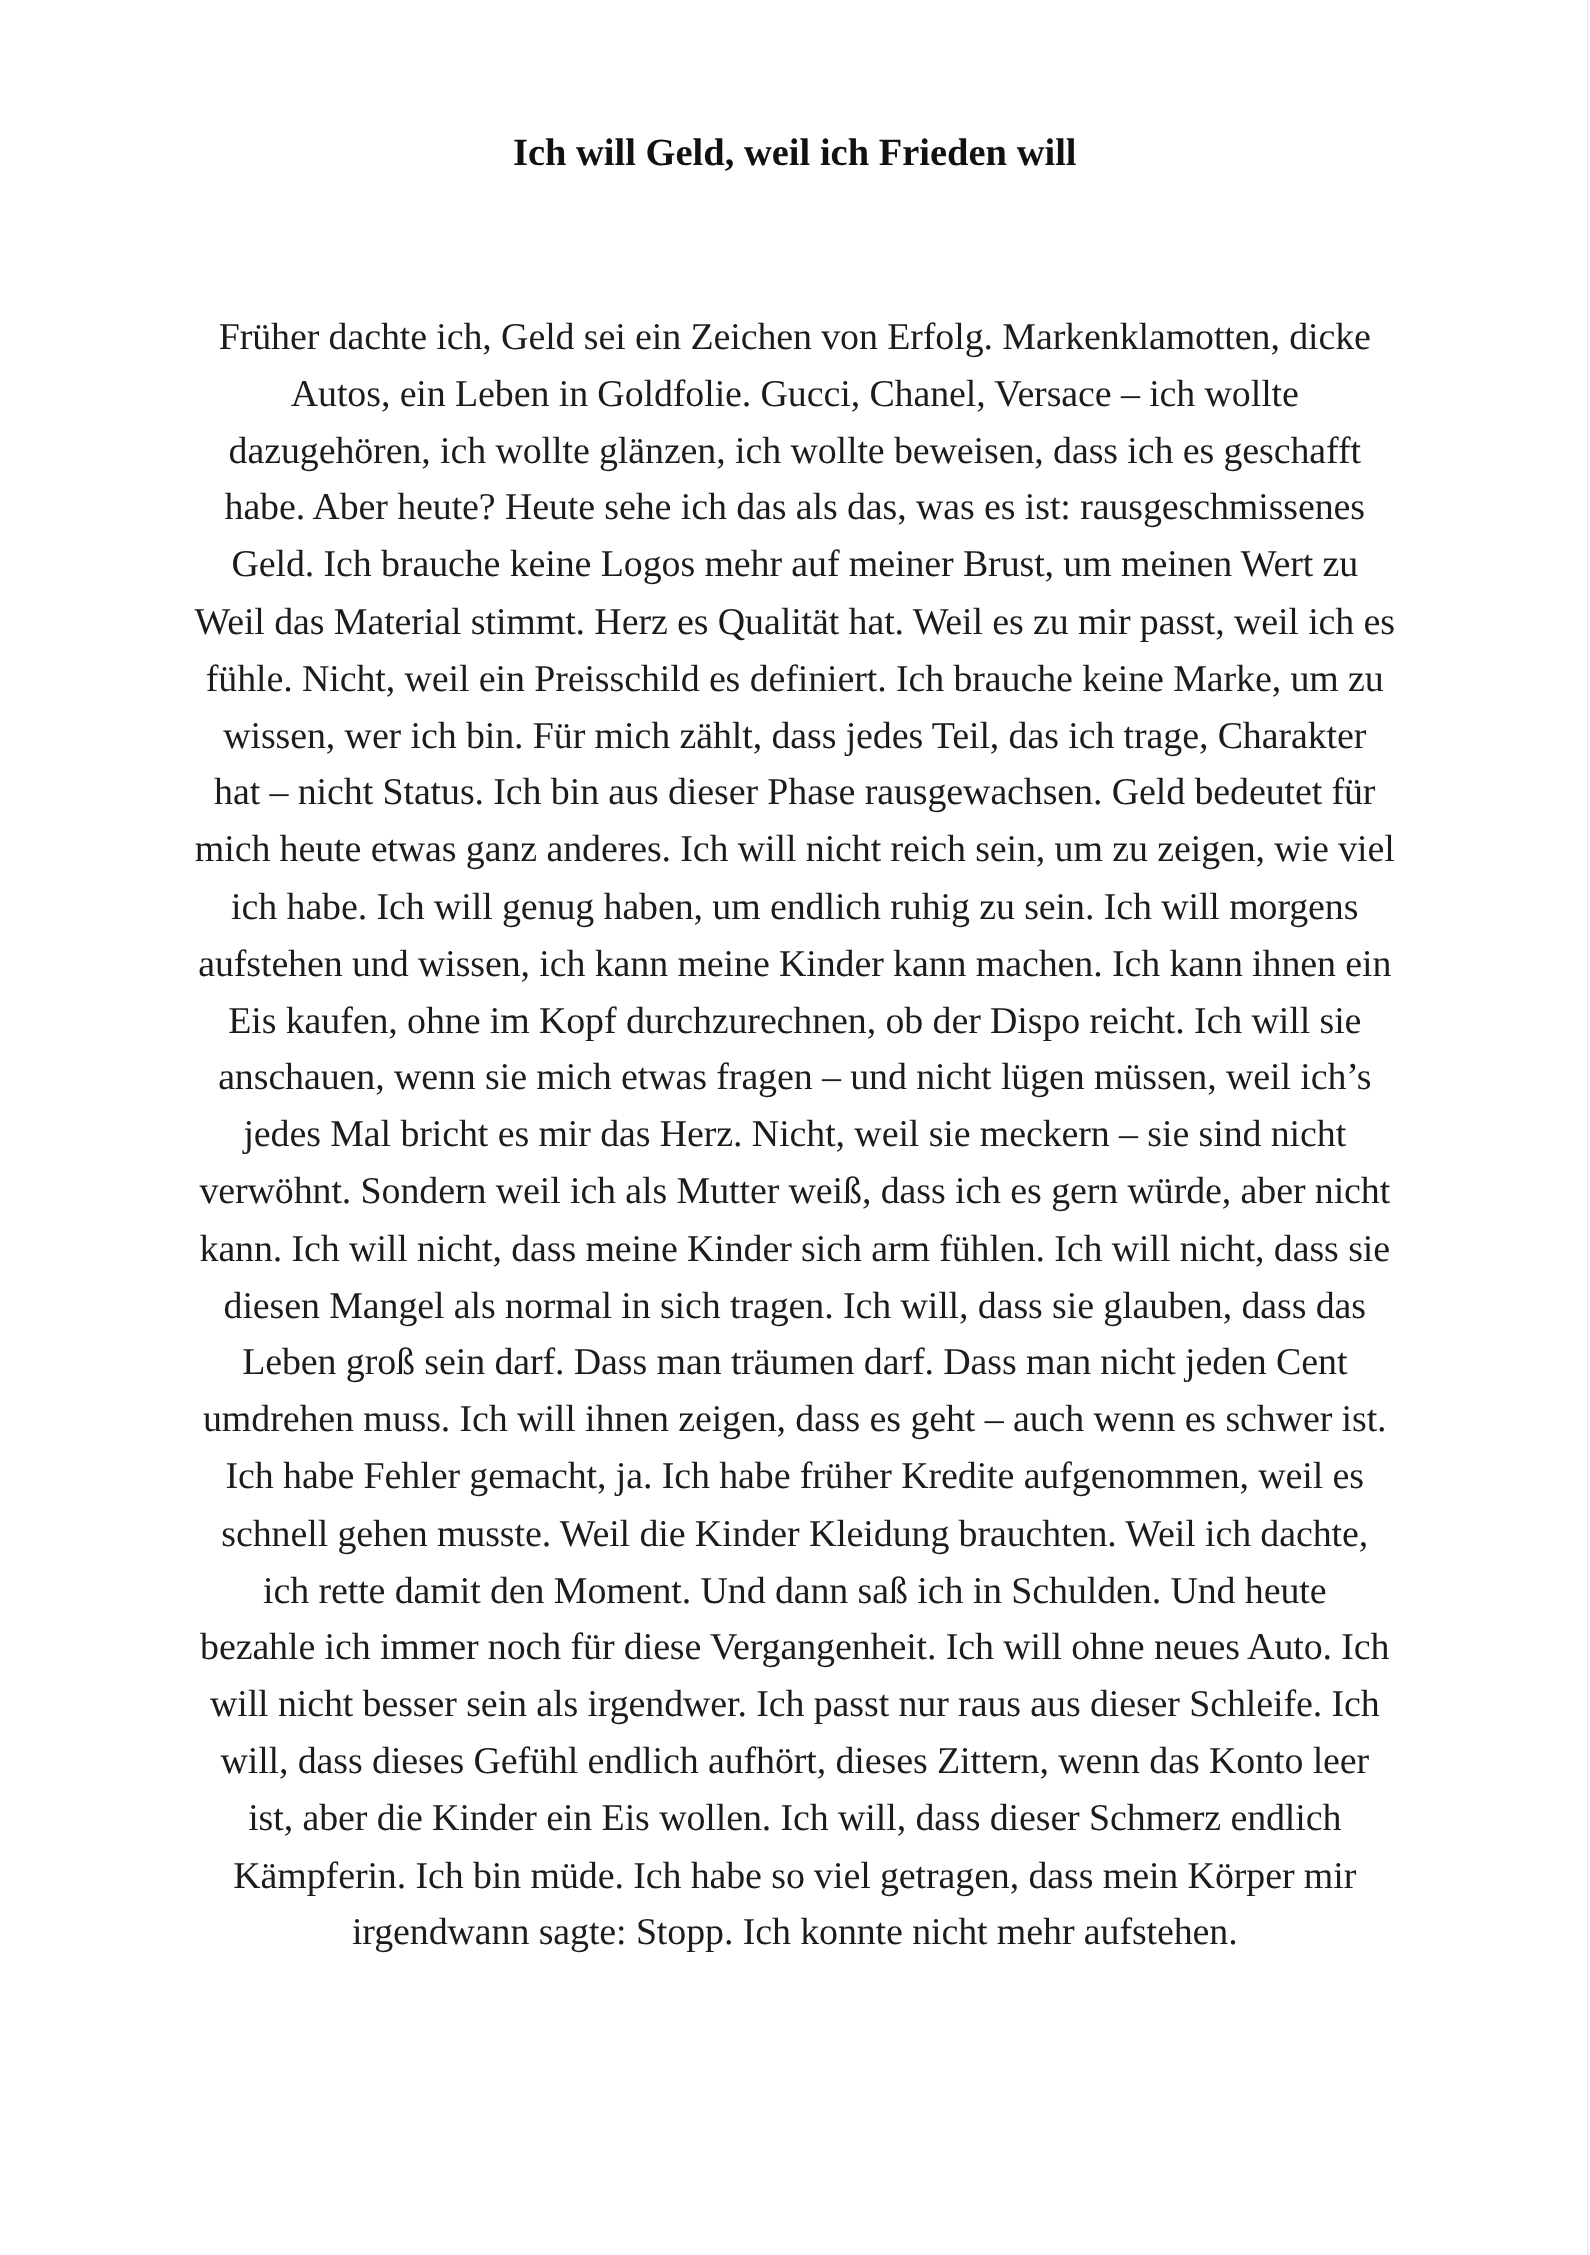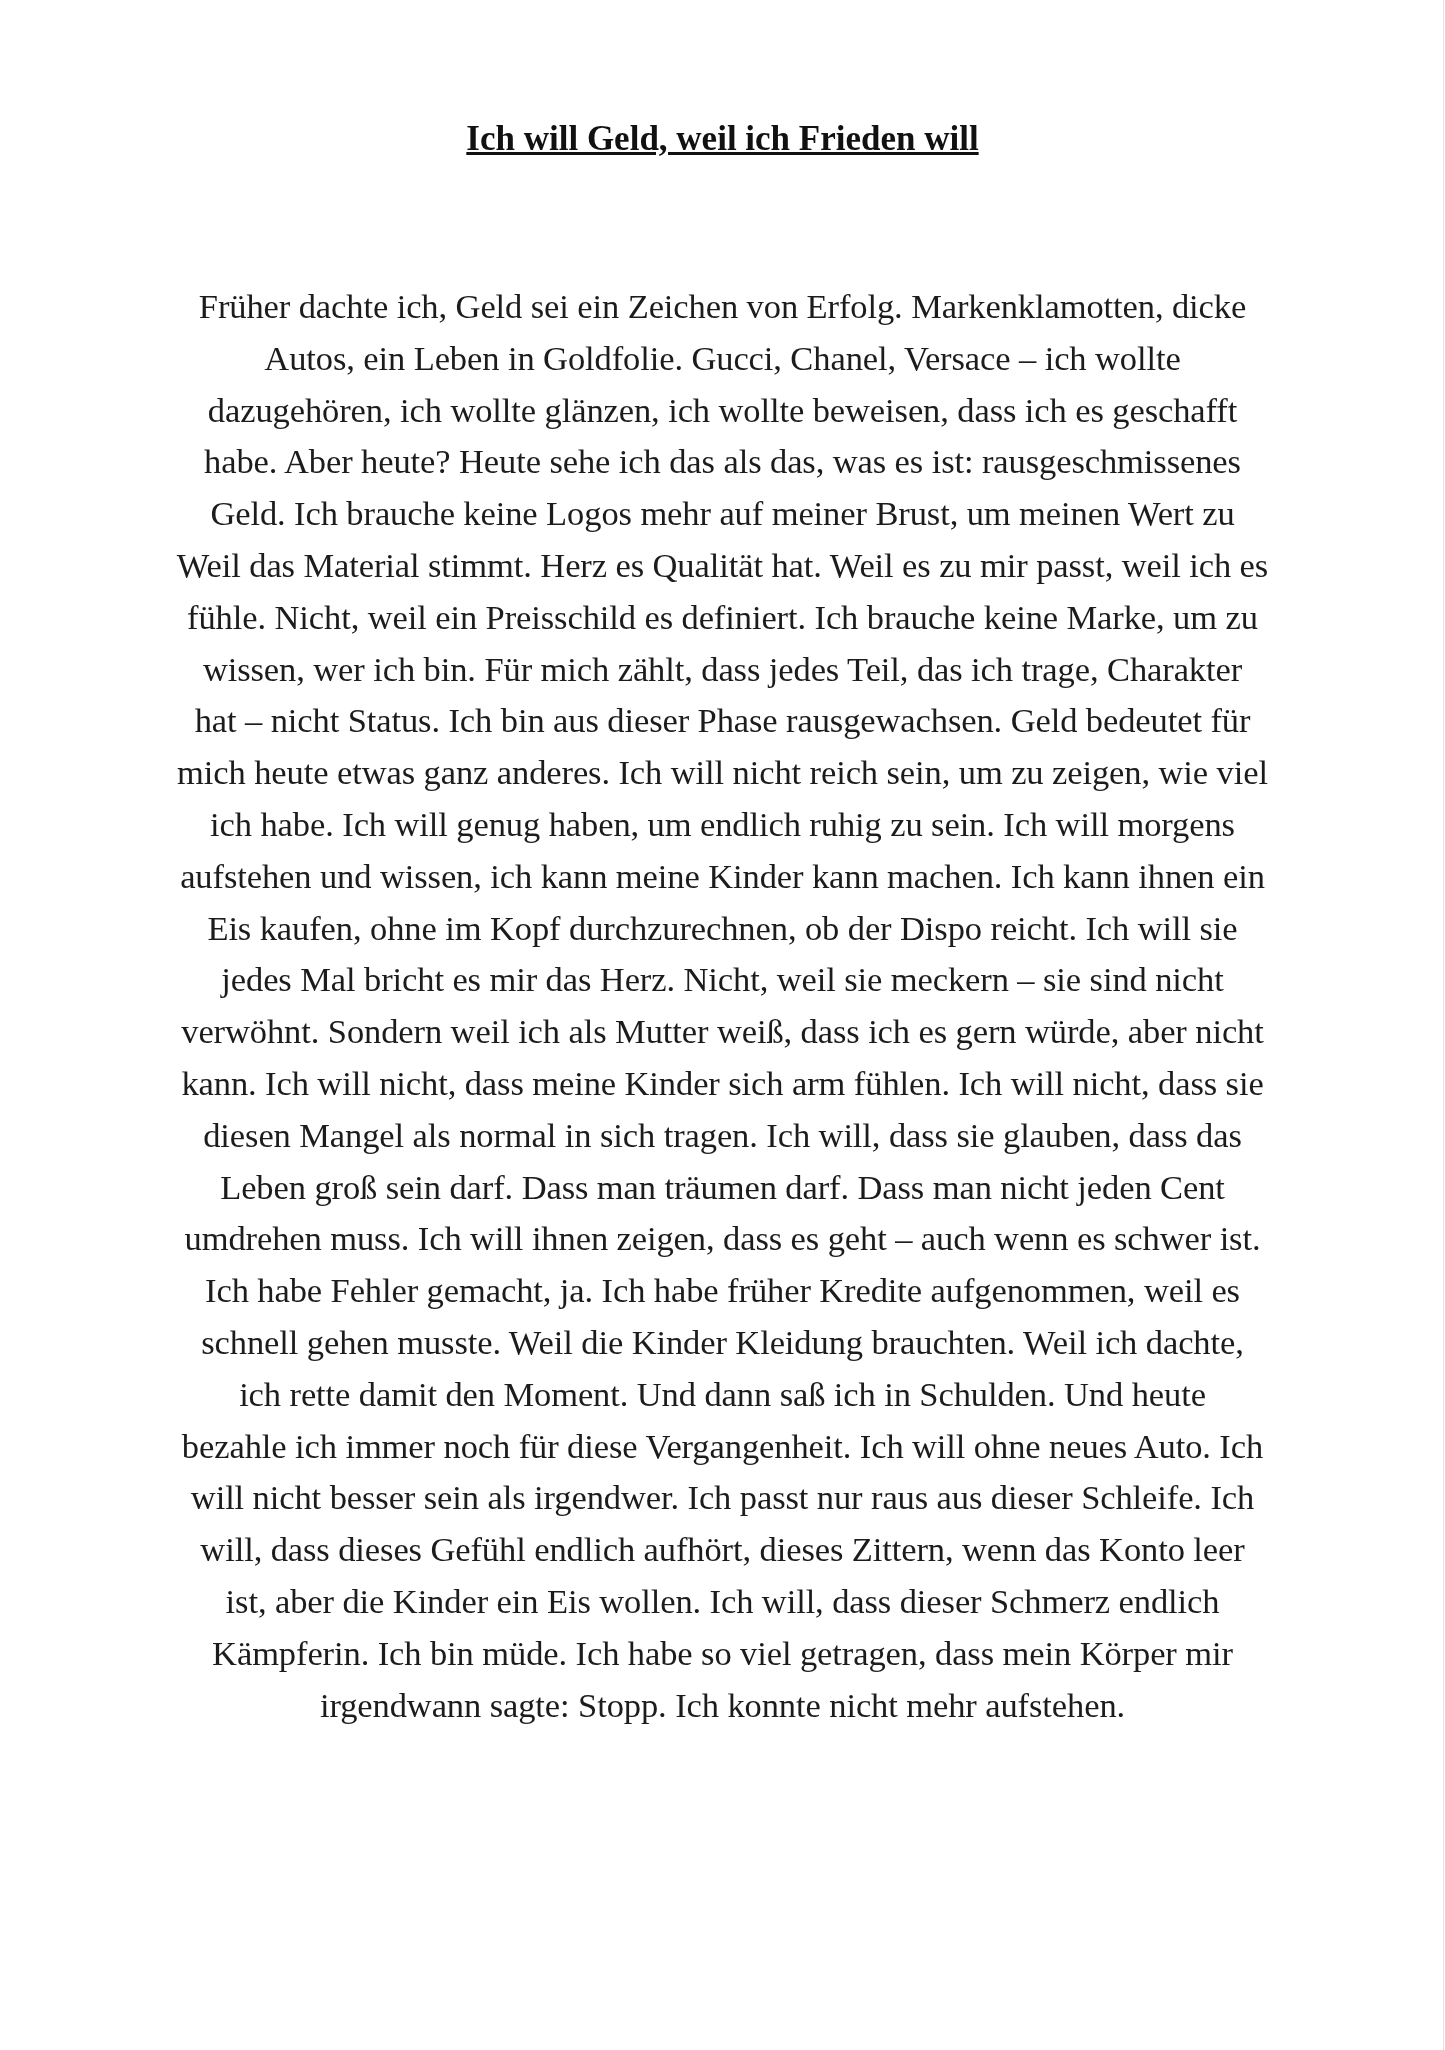--- a/index.html
+++ b/index.html
@@ -33,21 +33,20 @@
       position: absolute;
       left: 0;
       width: 1445px;
       top: 117px;
       text-align: center;
       font-weight: bold;
       font-size: 35px;
       line-height: 44px;
       color: #111111;
       margin: 0;
-      text-decoration: underline;
     }
     .body-text {
       position: absolute;
       left: 0;
       top: 281px;
       width: 1445px;
       margin: 0;
     }
     .line {
       display: block;
@@ -73,20 +72,21 @@
     <span class="line">habe. Aber heute? Heute sehe ich das als das, was es ist: rausgeschmissenes</span>
     <span class="line">Geld. Ich brauche keine Logos mehr auf meiner Brust, um meinen Wert zu</span>
     <span class="line">Weil das Material stimmt. Herz es Qualität hat. Weil es zu mir passt, weil ich es</span>
     <span class="line">fühle. Nicht, weil ein Preisschild es definiert. Ich brauche keine Marke, um zu</span>
     <span class="line">wissen, wer ich bin. Für mich zählt, dass jedes Teil, das ich trage, Charakter</span>
     <span class="line">hat – nicht Status. Ich bin aus dieser Phase rausgewachsen. Geld bedeutet für</span>
     <span class="line">mich heute etwas ganz anderes. Ich will nicht reich sein, um zu zeigen, wie viel</span>
     <span class="line">ich habe. Ich will genug haben, um endlich ruhig zu sein. Ich will morgens</span>
     <span class="line">aufstehen und wissen, ich kann meine Kinder kann machen. Ich kann ihnen ein</span>
     <span class="line">Eis kaufen, ohne im Kopf durchzurechnen, ob der Dispo reicht. Ich will sie</span>
+    <span class="line">anschauen, wenn sie mich etwas fragen – und nicht lügen müssen, weil ich’s</span>
     <span class="line">jedes Mal bricht es mir das Herz. Nicht, weil sie meckern – sie sind nicht</span>
     <span class="line">verwöhnt. Sondern weil ich als Mutter weiß, dass ich es gern würde, aber nicht</span>
     <span class="line">kann. Ich will nicht, dass meine Kinder sich arm fühlen. Ich will nicht, dass sie</span>
     <span class="line">diesen Mangel als normal in sich tragen. Ich will, dass sie glauben, dass das</span>
     <span class="line">Leben groß sein darf. Dass man träumen darf. Dass man nicht jeden Cent</span>
     <span class="line">umdrehen muss. Ich will ihnen zeigen, dass es geht – auch wenn es schwer ist.</span>
     <span class="line">Ich habe Fehler gemacht, ja. Ich habe früher Kredite aufgenommen, weil es</span>
     <span class="line">schnell gehen musste. Weil die Kinder Kleidung brauchten. Weil ich dachte,</span>
     <span class="line">ich rette damit den Moment. Und dann saß ich in Schulden. Und heute</span>
     <span class="line">bezahle ich immer noch für diese Vergangenheit. Ich will ohne neues Auto. Ich</span>

